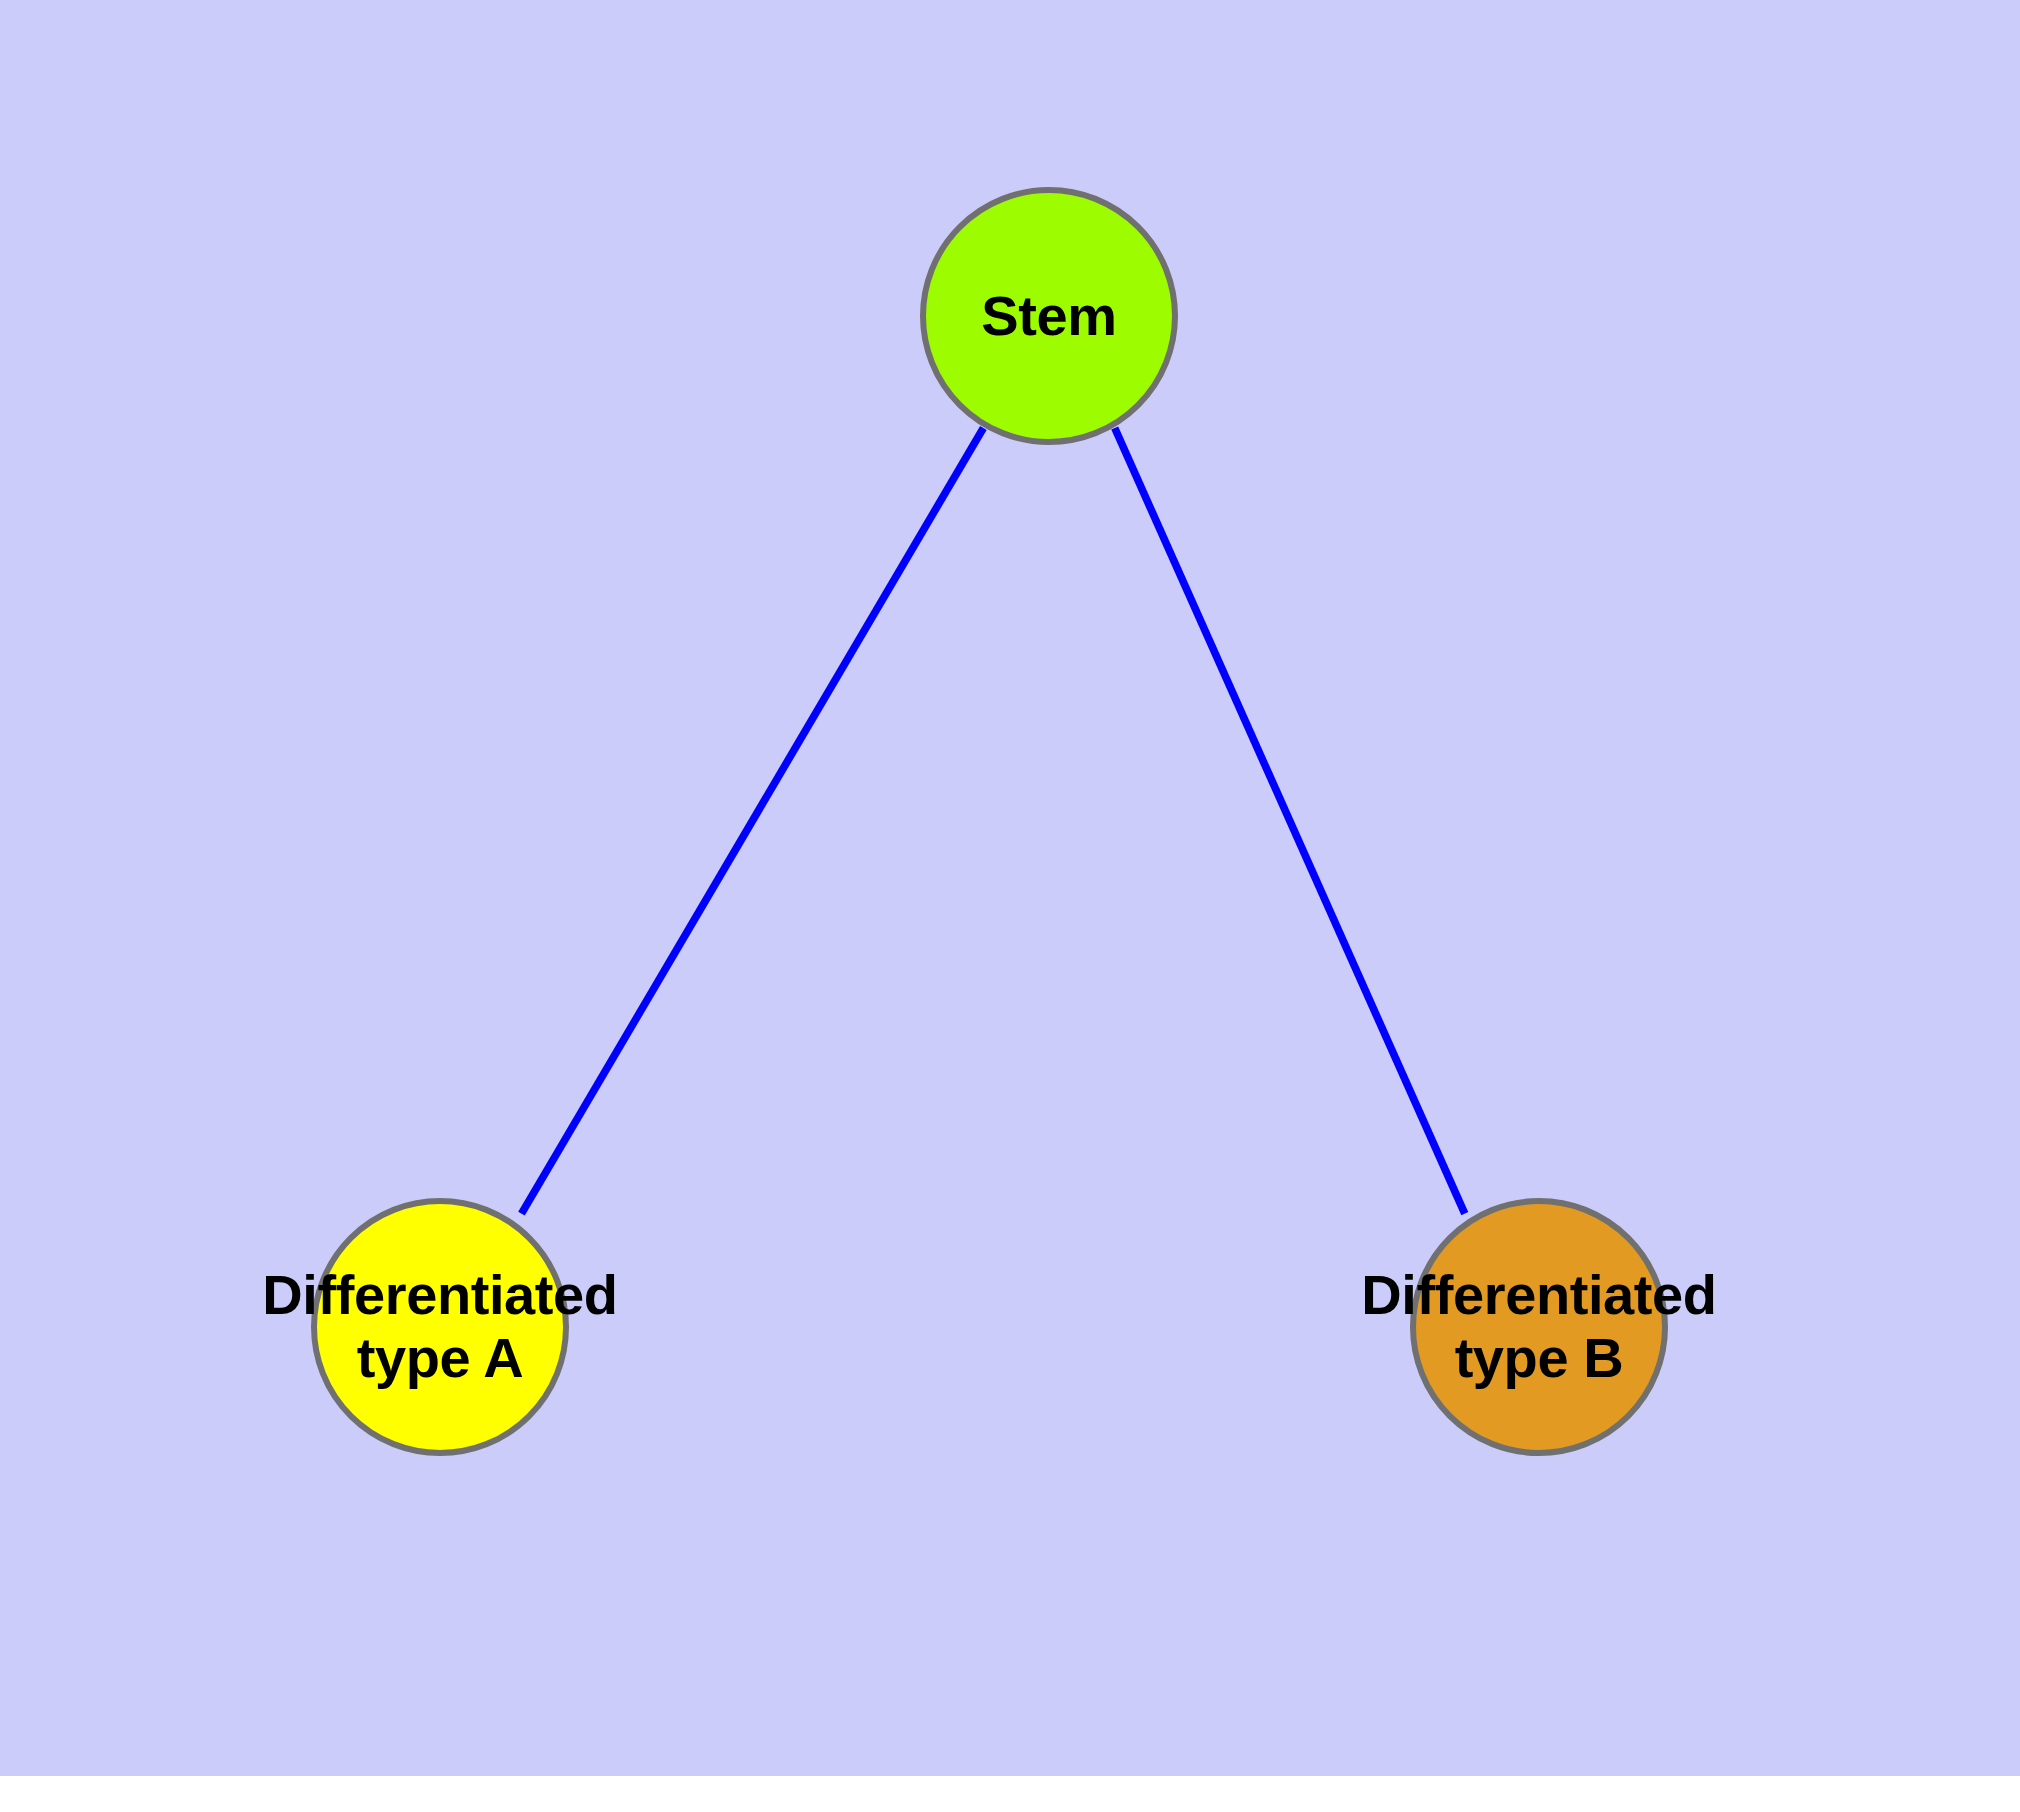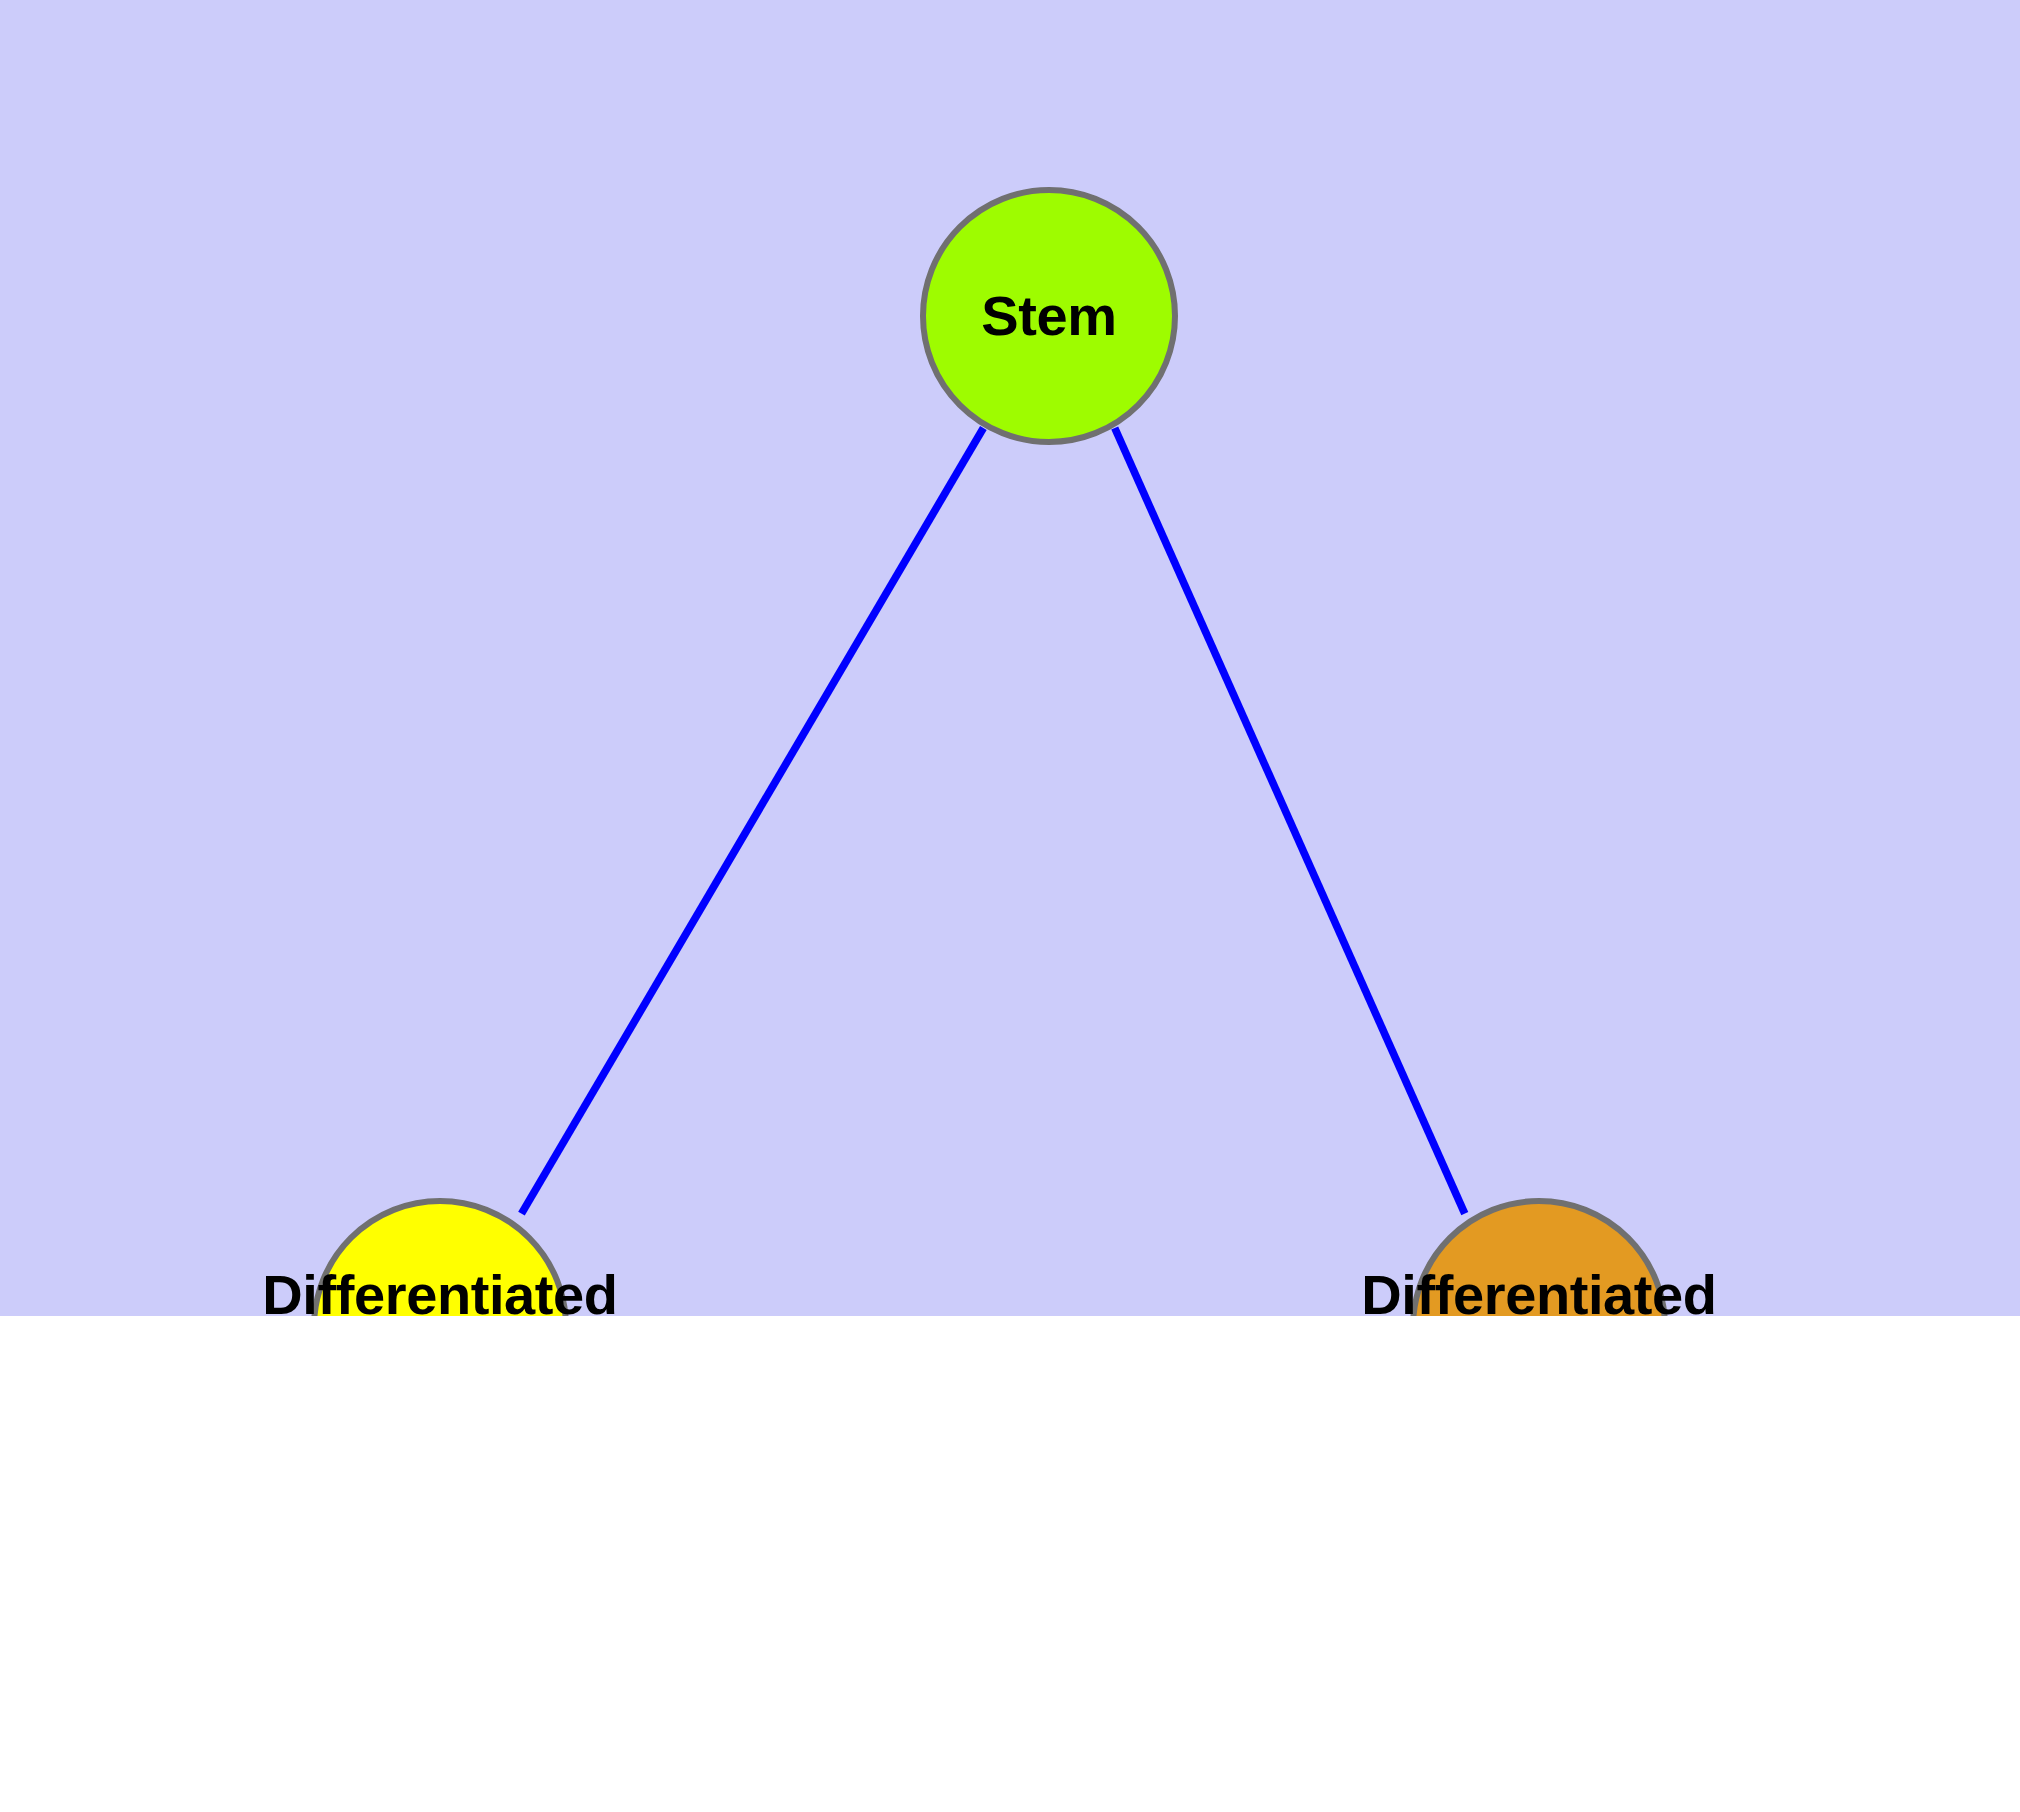--- a/index.html
+++ b/index.html
@@ -43,21 +43,21 @@
     font-weight: bold;
     color: #000000;
     line-height: 1.12;
     letter-spacing: -0.4px;
     pointer-events: none;
   }
 </style>
 </head>
 <body>
 
-<div id="canvas" style="width: 2021px; height: 1316px;">
+<div id="canvas" style="width: 2021px; height: 1776px;">
 
   <div id="bg-layer" style="background: rgb(204, 204, 250);"></div>
 
   <svg id="edge-layer" viewBox="0 0 2384 2138">
     <line x1="1160" y1="505" x2="615" y2="1432" stroke="#0000ff" stroke-width="9" stroke-linecap="butt"></line>
     <line x1="1315" y1="505" x2="1728" y2="1432" stroke="#0000ff" stroke-width="9" stroke-linecap="butt"></line>
   </svg>
 
   <div class="node" style="left: 920px; top: 187px; width: 258px; height: 258px; background: rgb(158, 252, 0); border: 6px solid rgb(112, 112, 112);">
     <span class="node-label" style="font-size: 56px; color: rgb(0, 0, 0);">Stem</span>

